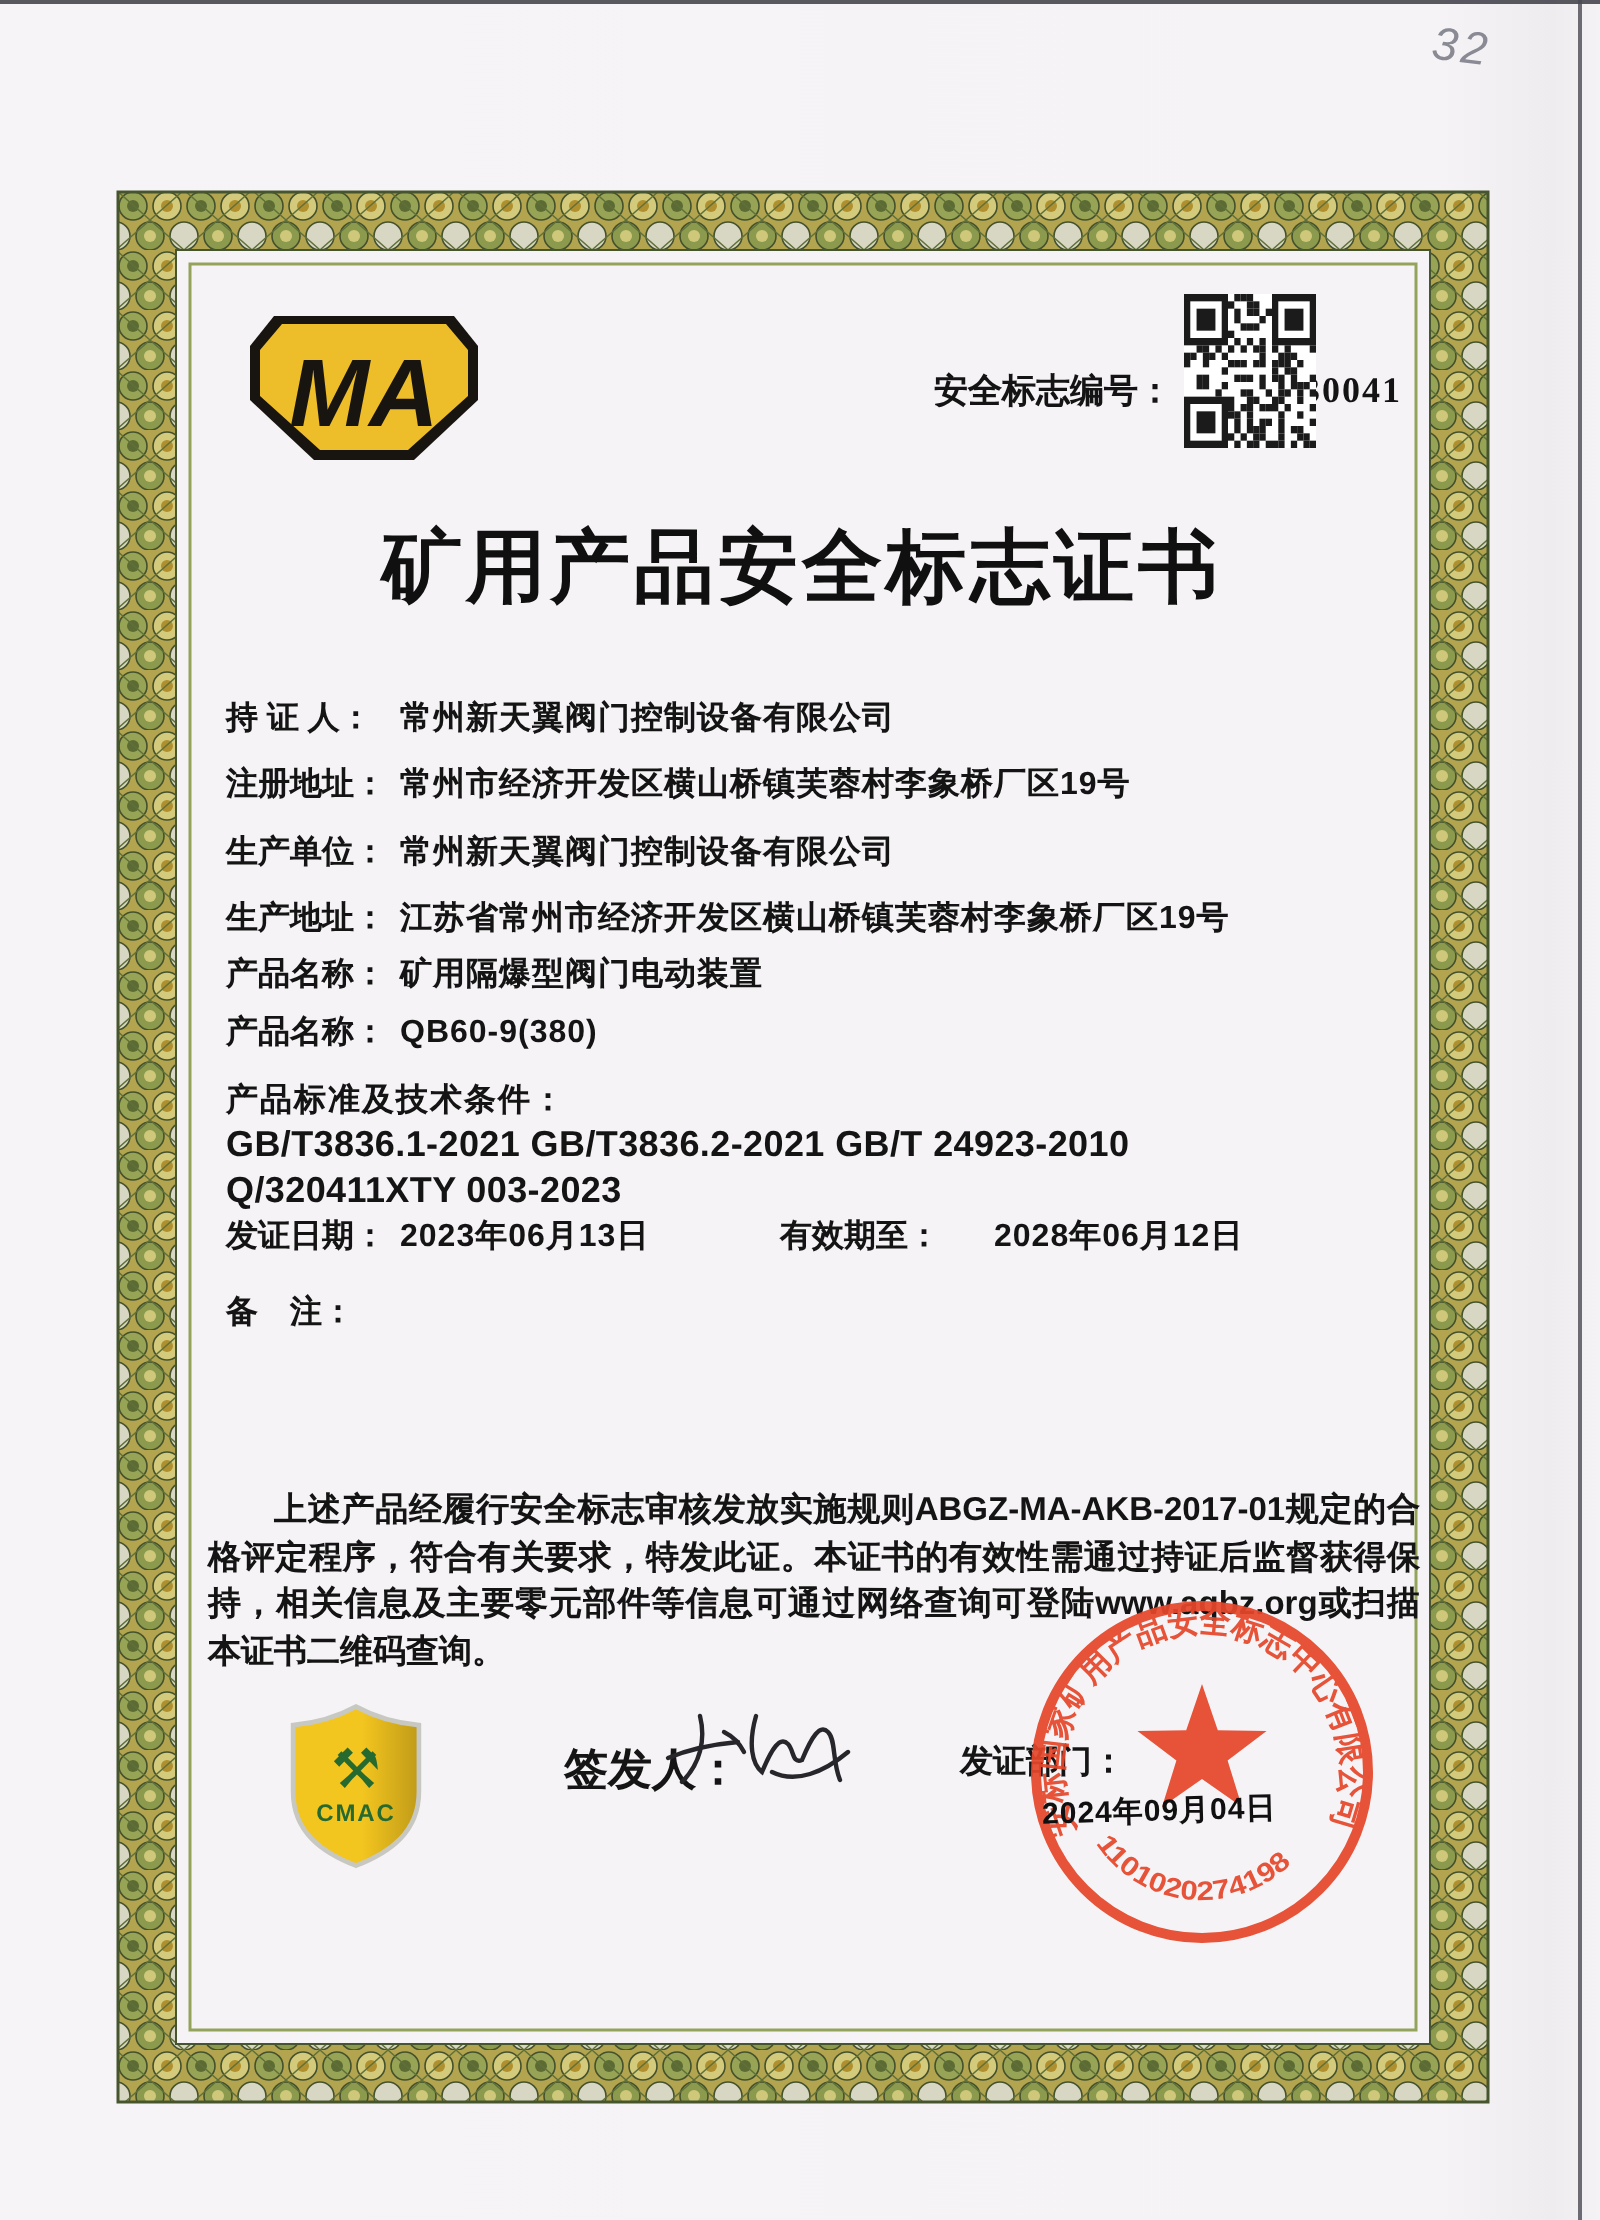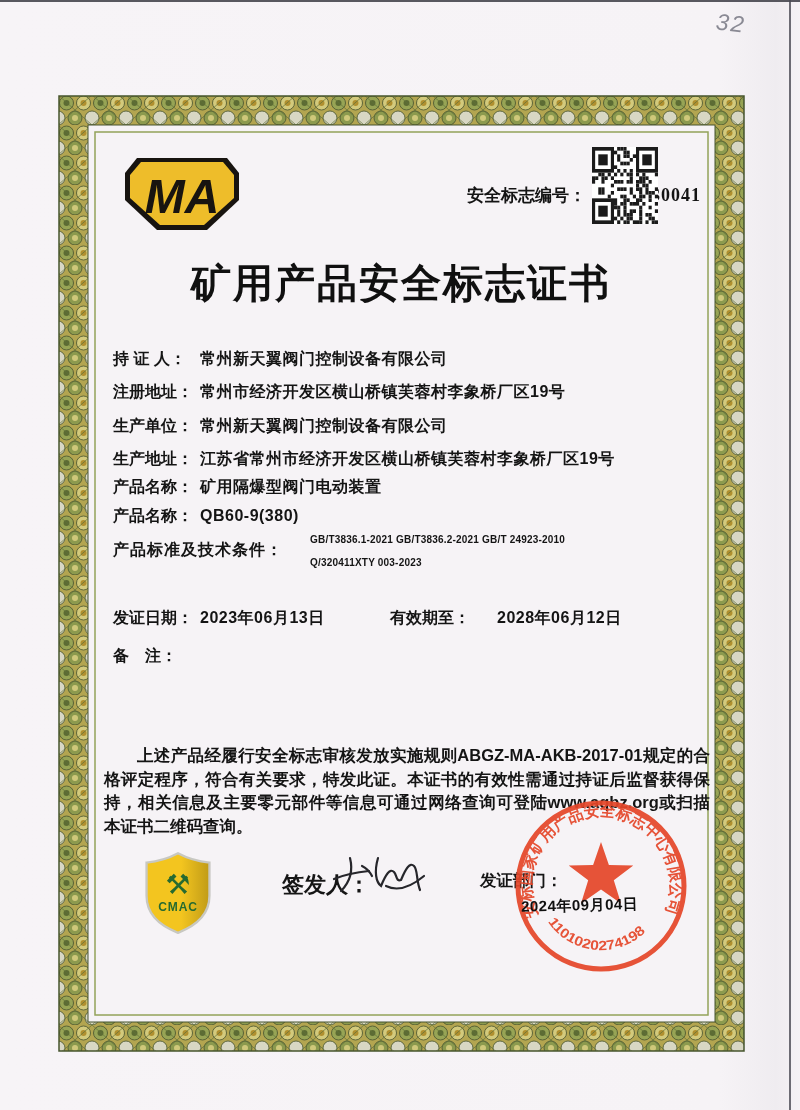--- a/index.html
+++ b/index.html
@@ -21,21 +21,21 @@
   .mark-number .num{font-family:"Liberation Serif","DejaVu Serif",serif;font-size:18px;
     letter-spacing:1px;margin-left:8px;font-weight:bold;}
   .qr{position:absolute;left:592px;top:147px;width:66px;height:77px;}
   .title{position:absolute;left:0;top:256px;width:802px;margin:0;text-align:center;
     font-family:"Liberation Serif","DejaVu Serif",serif;font-weight:bold;font-size:40px;
     letter-spacing:2px;color:#101010;}
   .row{position:absolute;left:113px;width:620px;font-size:16px;font-weight:bold;color:#141414;}
   .row .lbl{display:inline-block;width:87px;}
   .row .val{letter-spacing:.5px;}
   .row .lbl-wide{display:inline-block;width:197px;vertical-align:top;padding-top:12px;letter-spacing:1px;}
-  .row .val-block{display:inline-block;line-height:23px;letter-spacing:.2px;font-size:10px;}
+  .row .val-block{display:inline-block;line-height:23px;letter-spacing:.2px;font-size:18px;}
   .pos2{position:absolute;left:277px;}
   .pos3{position:absolute;left:384px;letter-spacing:.5px;}
   .statement{position:absolute;left:104px;top:744px;width:606px;margin:0;
     font-size:16.5px;font-weight:bold;line-height:23.5px;text-indent:2em;
     text-align:justify;color:#141414;}
   .cmac{position:absolute;left:141px;top:851px;width:74px;height:86px;}
   .signer-label{position:absolute;left:282px;top:870px;font-size:22px;font-weight:bold;}
   .signature{position:absolute;left:326px;top:846px;width:110px;height:58px;}
   .dept-label{position:absolute;left:433px;top:870px;font-size:16.5px;font-weight:bold;margin-left:47px;}
   .stamp{position:absolute;left:501px;top:786px;width:200px;height:200px;opacity:.93;}

